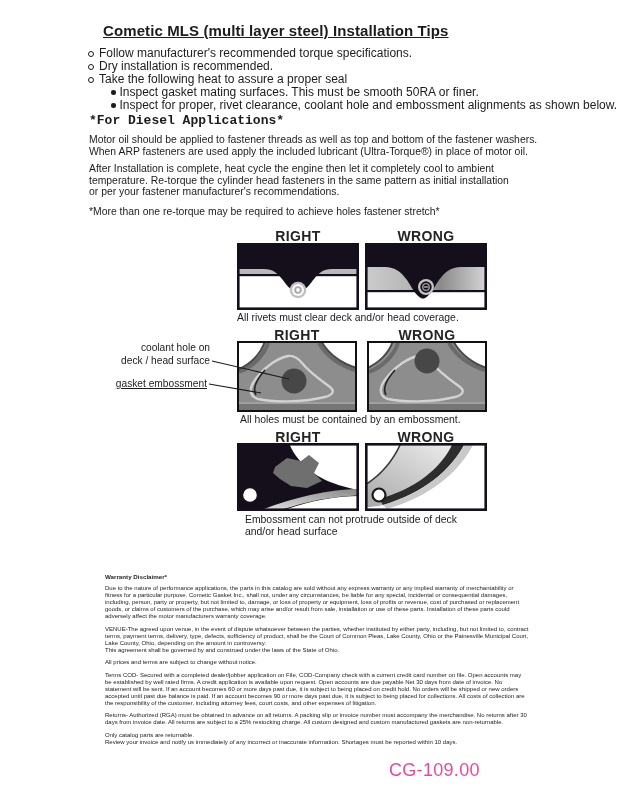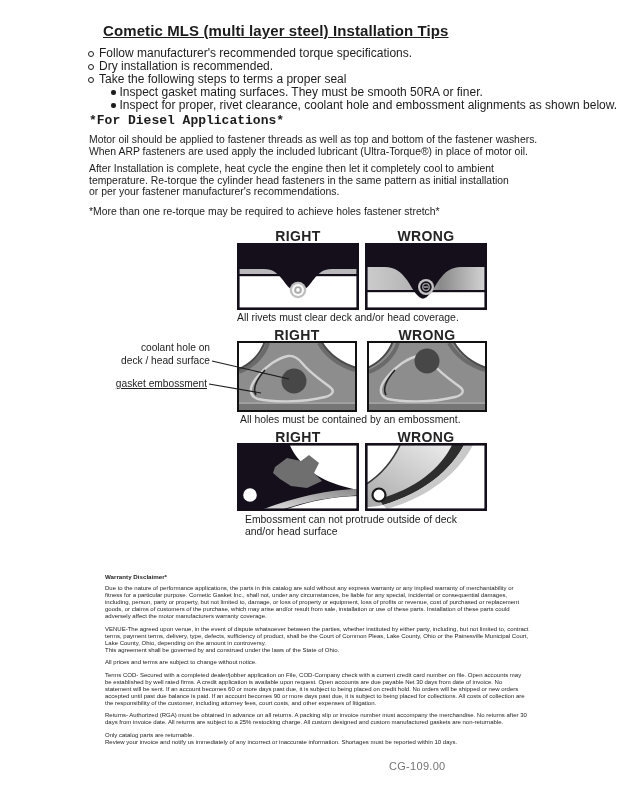--- a/index.html
+++ b/index.html
@@ -20,21 +20,21 @@
   .note{left:89px;top:206px;font-size:10.4px;white-space:nowrap;}
   .rw{font-size:14px;font-weight:bold;letter-spacing:.4px;color:#242424;text-align:center;width:122px;}
   .rw2{width:120px;}
   .cap{font-size:10.4px;line-height:11.5px;white-space:nowrap;}
   .ann{font-size:10.2px;line-height:12.5px;text-align:right;white-space:nowrap;}
   .dbox{display:block;}
   .disc{left:105px;top:573px;width:424px;font-size:6px;line-height:7px;color:#232323;}
   .disc .h{font-weight:bold;font-size:6.2px;margin-bottom:5px;}
   .disc .p{margin-bottom:5.5px;}
   .disc .p0{margin-bottom:0;}
-  .footer{left:389px;top:760px;font-size:11px;letter-spacing:.3px;color:#737373;white-space:nowrap;}
+  .footer{left:389px;top:760px;font-size:18px;letter-spacing:.3px;color:#ec4899;white-space:nowrap;}
   svg{display:block;}
   .overlay{position:absolute;left:0;top:0;pointer-events:none;}
 </style>
 </head>
 <body>
 
 <div class="page">
 
   <div class="abs title">Cometic MLS (multi layer steel) Installation Tips</div>
 
@@ -42,25 +42,25 @@
     <div class="b-row">
       <span class="dot-o"></span>
       <span>Follow manufacturer's recommended torque specifications.</span>
     </div>
     <div class="b-row">
       <span class="dot-o"></span>
       <span>Dry installation is recommended.</span>
     </div>
     <div class="b-row">
       <span class="dot-o"></span>
-      <span>Take the following steps to terms a proper seal</span>
+      <span>Take the following heat to assure a proper seal</span>
     </div>
     <div class="b-row b-sub">
       <span class="dot-f"></span>
-      <span>Inspect gasket mating surfaces.  They must be smooth 50RA or finer.</span>
+      <span>Inspect gasket mating surfaces.  This must be smooth 50RA or finer.</span>
     </div>
     <div class="b-row b-sub">
       <span class="dot-f"></span>
       <span>Inspect for proper, rivet clearance, coolant hole and embossment alignments as shown below.</span>
     </div>
   </div>
 
   <div class="abs sec-head">*For Diesel Applications*</div>
   <div class="abs para p1">
       <div>Motor oil should be applied to fastener threads as well as top and bottom of the fastener washers.</div>

